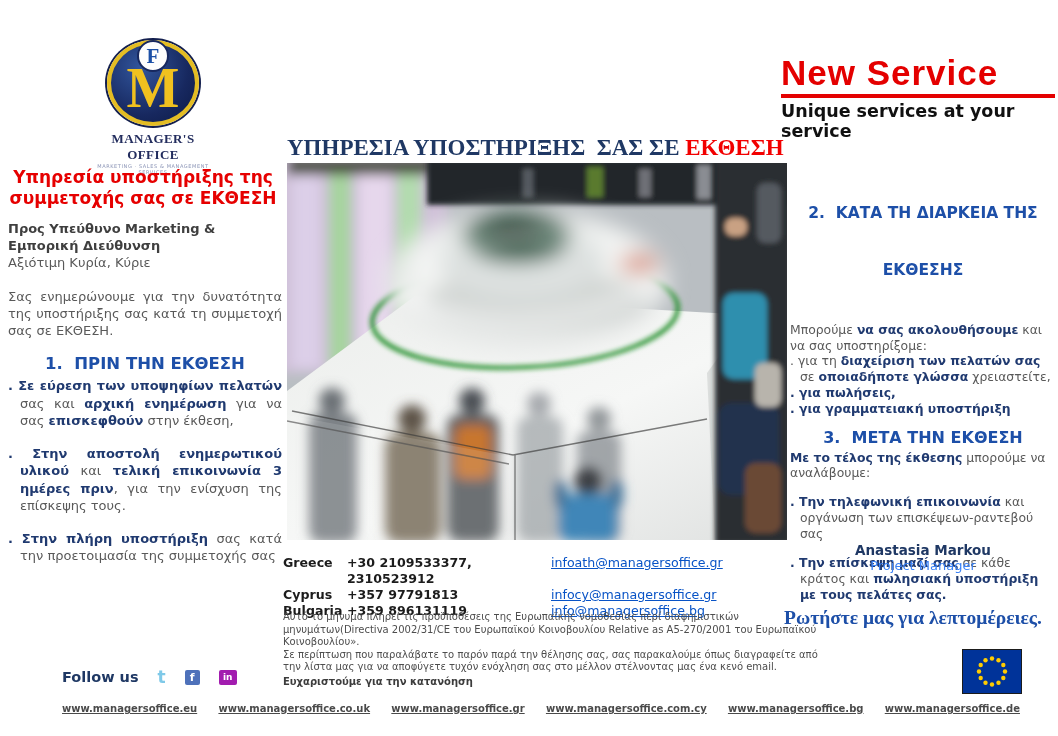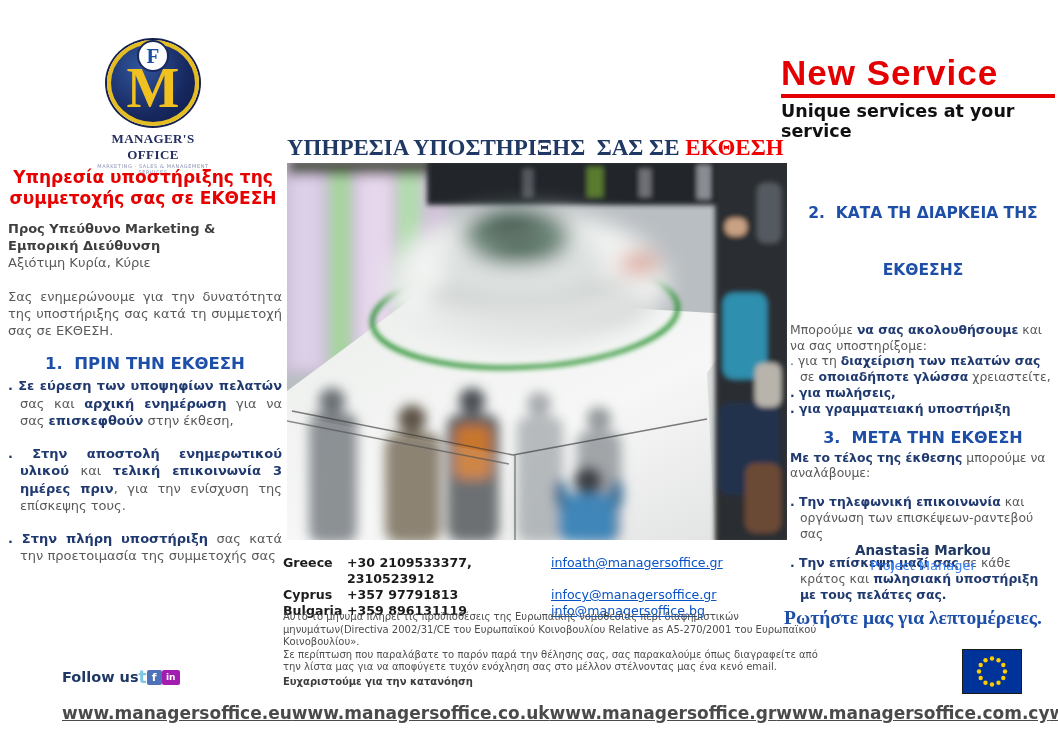--- a/index.html
+++ b/index.html
@@ -82,36 +82,36 @@
   .contact-row { display:grid; grid-template-columns:56px 196px auto;gap:8px; }
   .contact-row .country, .contact-row .phone { font-weight:bold; color:#1c1c1c; }
   .contact-row .email { color:#0853c6; text-decoration:underline; cursor:pointer; }
 
   
   .disclaimer { position:absolute; left:283px; top:611px; width:552px;
     font-size:10px; line-height:12.6px; color:#4d4d4d; }
   .disclaimer .bold-line { margin-top:2px; font-weight:bold; color:#3c3c3c; }
 
   
-  .follow { position:absolute; left:62px; top:669px; display:flex; align-items:center; gap:0; }
+  .follow { position:absolute; left:62px; top:669px; display:flex; align-items:center; gap:19px; }
   .follow-label { font-weight:bold; font-size:14.5px; color:#1f3864; }
   .icon-tw { color:#7fc9e8; font-weight:bold; font-size:17px; line-height:16px; cursor:pointer; }
   .icon-sq { display:inline-flex; align-items:center; justify-content:center;
     height:15px; border-radius:2px; color:#fff; font-weight:bold; cursor:pointer; }
   .icon-fb { width:15px; background:#4e71ba; font-size:11px; }
   .icon-in { width:18px; background:#a21caf; font-size:9px; }
 
   
   .eu-flag { position:absolute; left:962px; top:649px; width:60px; height:45px;
     border:1px solid #1b1b1b; }
 
   
   .footer-links { position:absolute; left:62px; top:703px; width:958px;
     display:flex; justify-content:space-between; }
-  .footer-links a { font-size:17px; font-weight:bold; color:#4a4a4a;
+  .footer-links a { font-size:10px; font-weight:bold; color:#4a4a4a;
     text-decoration:underline; cursor:pointer; white-space:nowrap; }
 </style>
 </head>
 <body>
 
 <div class="logo-wrap">
   <div class="logo-circle">
     <div class="logo-m">M</div>
     <div class="logo-f">F</div>
   </div>

